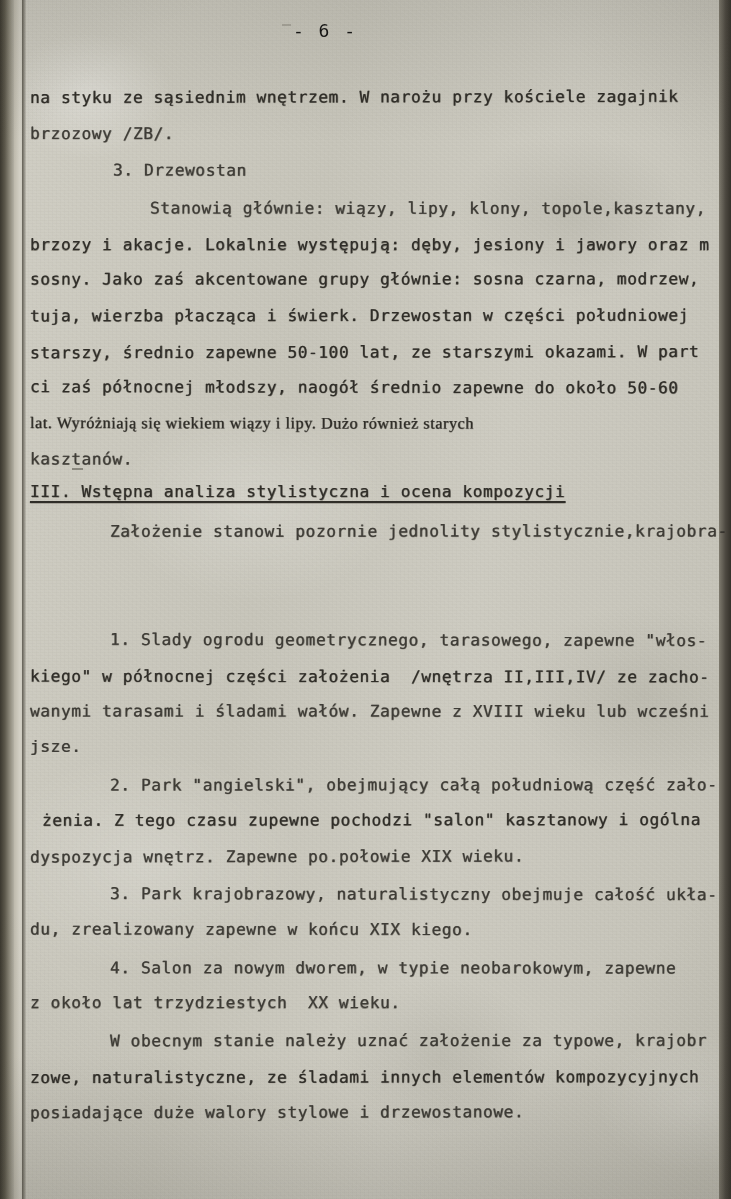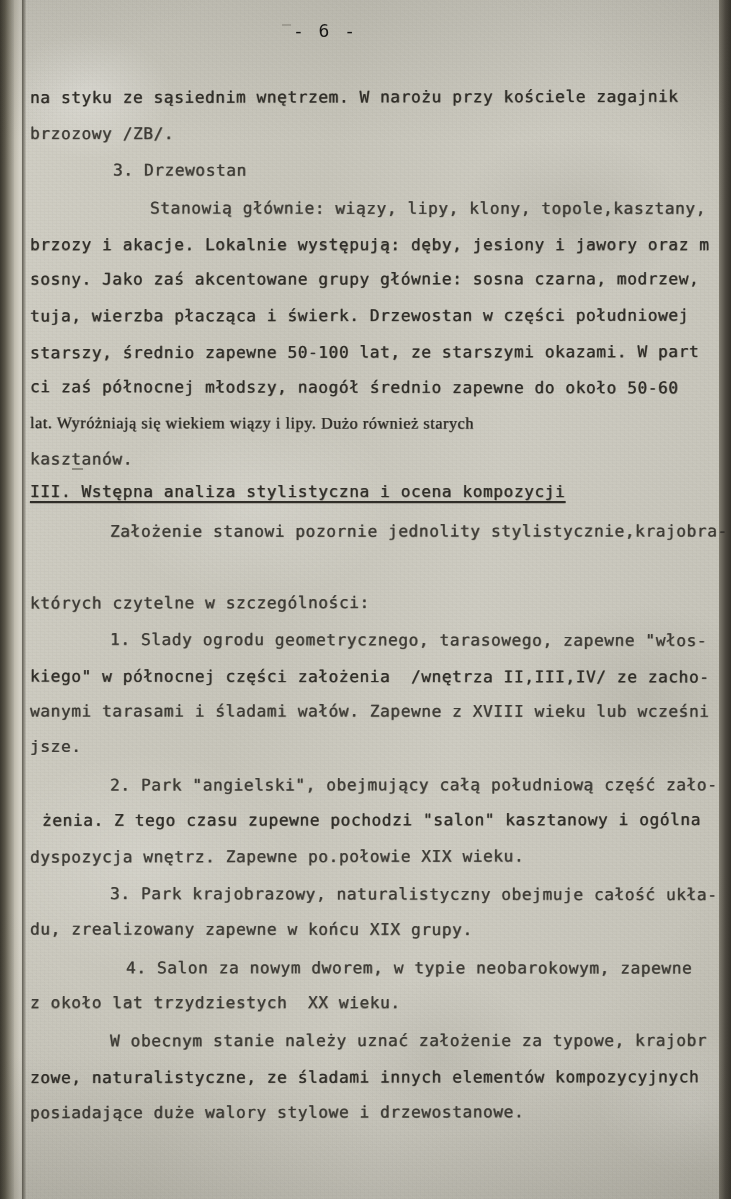--- a/index.html
+++ b/index.html
@@ -126,31 +126,30 @@
       <div class="tline ink-mid" style="left: 150px; top: 199px; transform: translateY(-0.3px) rotate(0.035deg);">Stanowią głównie: wiązy, lipy, klony, topole,kasztany,</div>
       <div class="tline ink-dark" style="left: 30px; top: 235px; transform: translateY(0.3px) rotate(0deg);">brzozy i akacje. Lokalnie występują: dęby, jesiony i jawory oraz m</div>
       <div class="tline ink-dark" style="left: 30px; top: 270px; transform: translateY(-0.6px) rotate(-0.035deg);">sosny. Jako zaś akcentowane grupy głównie: sosna czarna, modrzew,</div>
       <div class="tline ink-dark" style="left: 30px; top: 306px; transform: translateY(0px) rotate(-0.07deg);">tuja, wierzba płacząca i świerk. Drzewostan w części południowej</div>
       <div class="tline ink-dark" style="left: 30px; top: 342px; transform: translateY(0.6px) rotate(-0.105deg);">starszy, średnio zapewne 50-100 lat, ze starszymi okazami. W part</div>
       <div class="tline ink-dark" style="left: 30px; top: 378px; transform: translateY(-0.3px) rotate(0.105deg);">ci zaś północnej młodszy, naogół średnio zapewne do około 50-60</div>
       <div class="tline ink-dark" style="left: 30px; top: 414px; transform: translateY(0.3px) rotate(0.07deg); font-family: Liberation Serif, serif;">lat. Wyróżniają się wiekiem wiązy i lipy. Dużo również starych</div>
       <div class="tline ink-mid" style="left: 30px; top: 450px; transform: translateY(-0.6px) rotate(0.035deg);">kasztanów.</div>
       <div class="tline ink-dark underlined" style="left: 30px; top: 482px; transform: translateY(0px) rotate(0deg);">III. Wstępna analiza stylistyczna i ocena kompozycji</div>
       <div class="tline ink-mid" style="left: 110px; top: 521px; transform: translateY(0.6px) rotate(-0.035deg);">Założenie stanowi pozornie jednolity stylistycznie,krajobra-</div>
-      <div class="tline ink-mid" style="left: 30px; top: 593px; transform: translateY(0.3px) rotate(-0.105deg);">których czytelne w szczególności:</div>
       <div class="tline ink-mid" style="left: 110px; top: 631px; transform: translateY(-0.6px) rotate(0.105deg);">1. Slady ogrodu geometrycznego, tarasowego, zapewne "włos-</div>
       <div class="tline ink-dark" style="left: 30px; top: 667px; transform: translateY(0px) rotate(0.07deg);">kiego" w północnej części założenia  /wnętrza II,III,IV/ ze zacho-</div>
       <div class="tline ink-mid" style="left: 30px; top: 701px; transform: translateY(0.6px) rotate(0.035deg);">wanymi tarasami i śladami wałów. Zapewne z XVIII wieku lub wcześni</div>
       <div class="tline ink-mid" style="left: 30px; top: 737px; transform: translateY(-0.3px) rotate(0deg);">jsze.</div>
       <div class="tline ink-mid" style="left: 110px; top: 775px; transform: translateY(0.3px) rotate(-0.035deg);">2. Park "angielski", obejmujący całą południową część zało-</div>
       <div class="tline ink-dark" style="left: 42px; top: 811px; transform: translateY(-0.6px) rotate(-0.07deg);">żenia. Z tego czasu zupewne pochodzi "salon" kasztanowy i ogólna</div>
       <div class="tline ink-mid" style="left: 30px; top: 847px; transform: translateY(0px) rotate(-0.105deg);">dyspozycja wnętrz. Zapewne po.połowie XIX wieku.</div>
       <div class="tline ink-mid" style="left: 110px; top: 884px; transform: translateY(0.6px) rotate(0.105deg);">3. Park krajobrazowy, naturalistyczny obejmuje całość ukła-</div>
-      <div class="tline ink-mid" style="left: 30px; top: 920px; transform: translateY(-0.3px) rotate(0.07deg);">du, zrealizowany zapewne w końcu XIX grupy.</div>
-      <div class="tline ink-mid" style="left: 110px; top: 958px; transform: translateY(0.3px) rotate(0.035deg); margin-left: 16px;">4. Salon za nowym dworem, w typie neobarokowym, zapewne</div>
+      <div class="tline ink-mid" style="left: 30px; top: 920px; transform: translateY(-0.3px) rotate(0.07deg);">du, zrealizowany zapewne w końcu XIX kiego.</div>
+      <div class="tline ink-mid" style="left: 110px; top: 958px; transform: translateY(0.3px) rotate(0.035deg);">4. Salon za nowym dworem, w typie neobarokowym, zapewne</div>
       <div class="tline ink-mid" style="left: 30px; top: 994px; transform: translateY(-0.6px) rotate(0deg);">z około lat trzydziestych  XX wieku.</div>
       <div class="tline ink-mid" style="left: 110px; top: 1031px; transform: translateY(0px) rotate(-0.035deg);">W obecnym stanie należy uznać założenie za typowe, krajobr</div>
       <div class="tline ink-dark" style="left: 30px; top: 1067px; transform: translateY(0.6px) rotate(-0.07deg);">zowe, naturalistyczne, ze śladami innych elementów kompozycyjnych</div>
       <div class="tline ink-mid" style="left: 30px; top: 1103px; transform: translateY(-0.3px) rotate(-0.105deg);">posiadające duże walory stylowe i drzewostanowe.</div>
     </div>
 
   <div id="vignette"></div>
 </div>
 
 </body></html>

